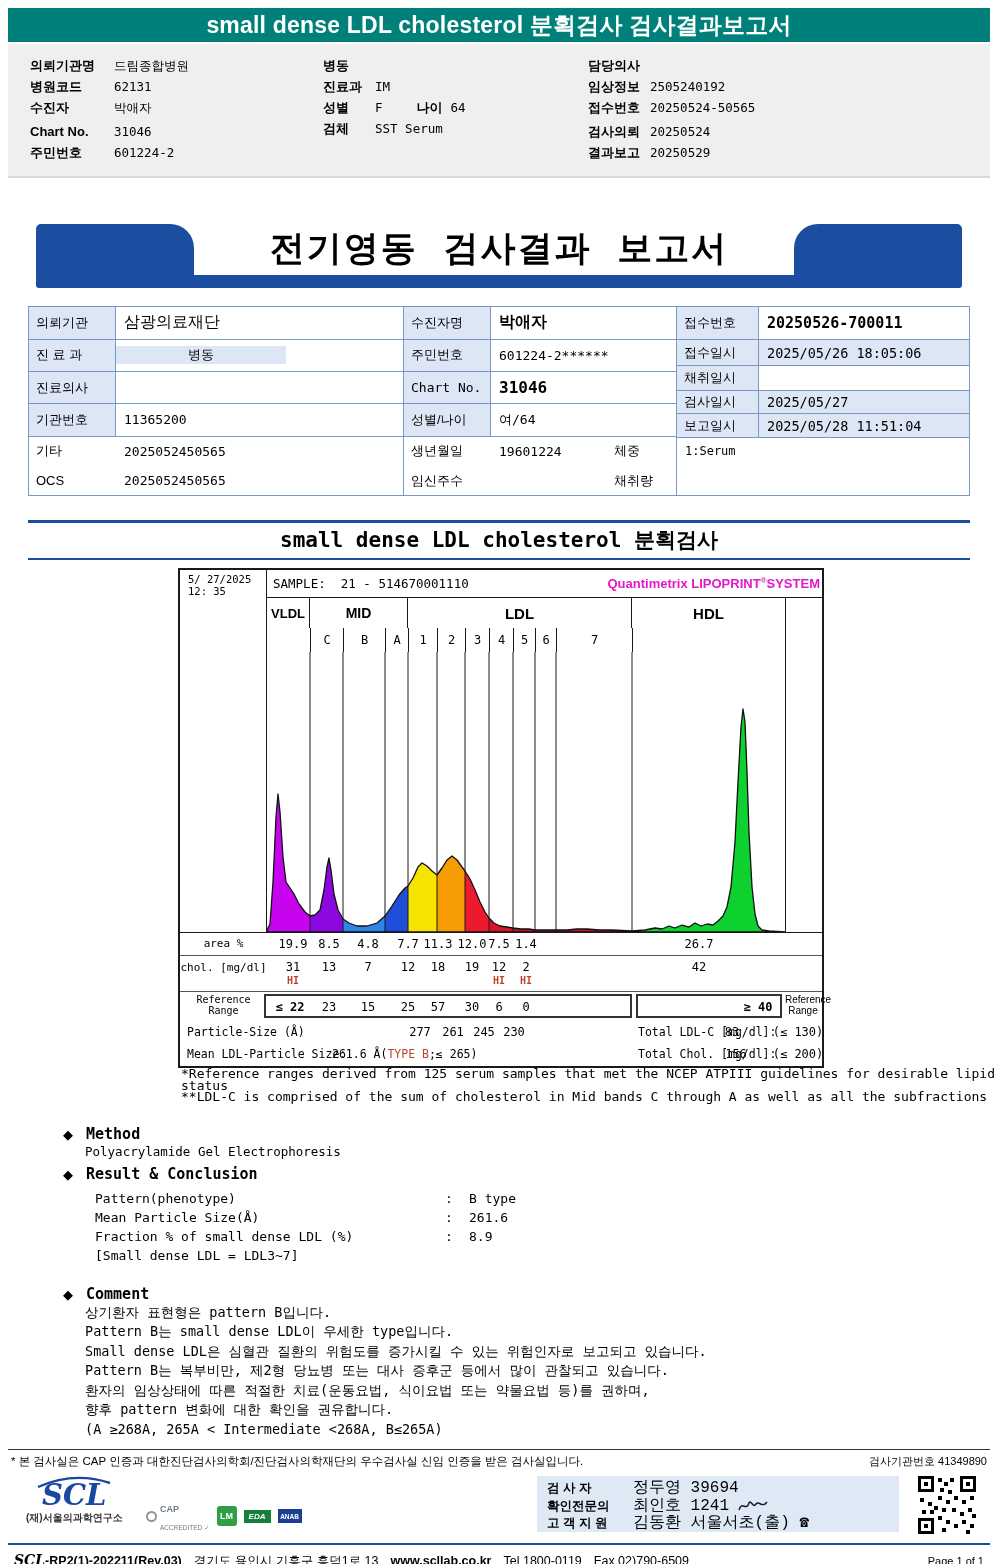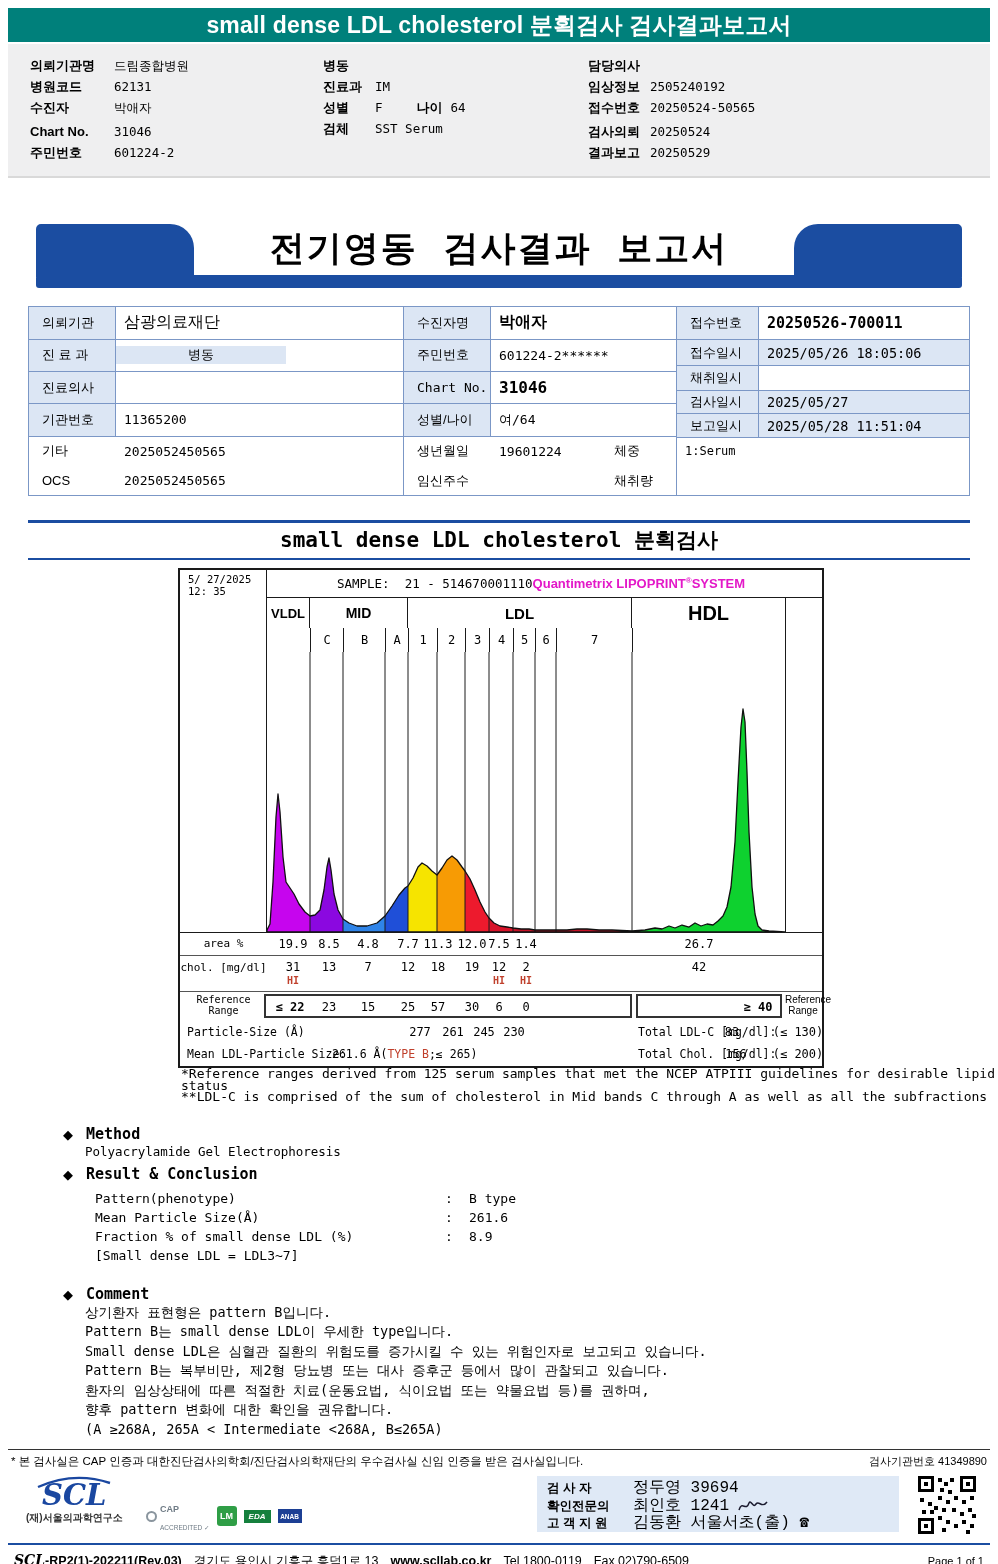--- a/index.html
+++ b/index.html
@@ -35,21 +35,21 @@
   .banner .blkl{position:absolute;left:0;top:0;width:158px;height:53px;background:var(--blue);border-radius:5px 24px 0 0}
   .banner .blkr{position:absolute;right:0;top:0;width:168px;height:53px;background:var(--blue);border-radius:24px 5px 0 0}
   .banner .ttl{position:absolute;left:0;right:0;top:1px;text-align:center;font-size:35px;font-weight:bold;letter-spacing:2px;word-spacing:14px}
 
   
   .pt{margin:18px 28px 0;border:1px solid var(--tb);display:flex;height:190px;font-size:13px}
   .ptl{width:374px;display:flex;flex-direction:column}
   .ptm{width:273px;border-left:1px solid var(--tb);display:flex;flex-direction:column}
   .ptr{flex:1;border-left:1px solid var(--tb);display:flex;flex-direction:column}
   .prow{display:flex;border-bottom:1px solid var(--tb)}
-  .plabel{width:87px;background:var(--lb);border-right:1px solid var(--tb);display:flex;align-items:center;padding-left:13px}
+  .plabel{width:87px;background:var(--lb);border-right:1px solid var(--tb);display:flex;align-items:center;padding-left:7px}
   .pval{flex:1;display:flex;align-items:center;padding-left:8px;overflow:hidden}
   .plain{border-bottom:none}
   .plain .plabel{background:transparent;border-right:none}
   .vmono{font-family:"DejaVu Sans Mono",monospace}
   .vbig{font-size:16px}
   .vbold{font-weight:bold}
   .vblue{background:var(--lb)}
   .sub1{width:170px;background:var(--lb);display:flex;align-items:center;justify-content:center}
   .sub2{flex:1;border-left:1px solid var(--tb)}
 
@@ -59,21 +59,21 @@
   .rule2{margin:0 28px;border-top:2px solid var(--blue)}
   .stxt{text-align:center;font-family:"DejaVu Sans Mono",monospace;font-weight:bold;font-size:21px;padding:3px 0 4px}
 
   
   .lbox{margin:8px 0 0 178px;width:646px;border:2px solid var(--ink)}
   .lrow{display:flex}
   .ldate{width:87px;border-right:1px solid var(--ink);flex:none}
   .lright{width:37px;border-left:1px solid var(--ink);flex:none}
   .lhead{height:28px}
   .lhead .ldate{padding:3px 0 0 8px;font-size:10.5px;line-height:12px}
-  .samplebox{flex:1;border-bottom:1px solid var(--ink);display:flex;align-items:center;justify-content:center;padding:0 13px 0 6px}
+  .samplebox{flex:1;border-bottom:1px solid var(--ink);display:flex;align-items:center;justify-content:space-between;padding:0 2px 0 6px}
   .sample{font-family:"DejaVu Sans Mono",monospace;font-size:12.5px}
   .brand{color:var(--magenta);font-weight:bold;font-size:13px;white-space:nowrap}
   .lbands{width:518px;display:flex;flex:none}
   .gc{border-right:1px solid var(--ink);display:flex;align-items:center;justify-content:center;font-weight:bold;font-size:14px}
   .gc:last-child{border-right:none}
   .sc{border-left:1px solid var(--ink);display:flex;align-items:center;justify-content:center;font-size:12px;font-family:"DejaVu Sans Mono",monospace}
   .sc:first-child{border-left:none}
   svg.curve{display:block;flex:none}
 
   .trow{position:relative}
@@ -312,21 +312,21 @@
         <span class="sample"><span>SAMPLE:</span>&nbsp;&nbsp;<span>21 - 514670001110</span></span>
         <span class="brand"><span>Quantimetrix LIPOPRINT</span><sup style="font-size:8px">®</sup><span>SYSTEM</span></span>
       </div>
     </div>
     <div class="lrow" style="height:30px">
       <div class="ldate"></div>
       <div class="lbands">
         <div class="gc" style="width:43px;font-size:13px">VLDL</div>
         <div class="gc" style="width:98px">MID</div>
         <div class="gc" style="width:224px;font-size:15px">LDL</div>
-        <div class="gc" style="width:153px;font-size:20px">HDL</div>
+        <div class="gc" style="width:153px;font-size:15px">HDL</div>
       </div>
       <div class="lright"></div>
     </div>
     <div class="lrow" style="height:24px">
       <div class="ldate"></div>
       <div class="lbands">
         <div class="sc" style="width:43px"></div>
         <div class="sc" style="width:33px">C</div>
         <div class="sc" style="width:42px">B</div>
         <div class="sc" style="width:23px">A</div>

